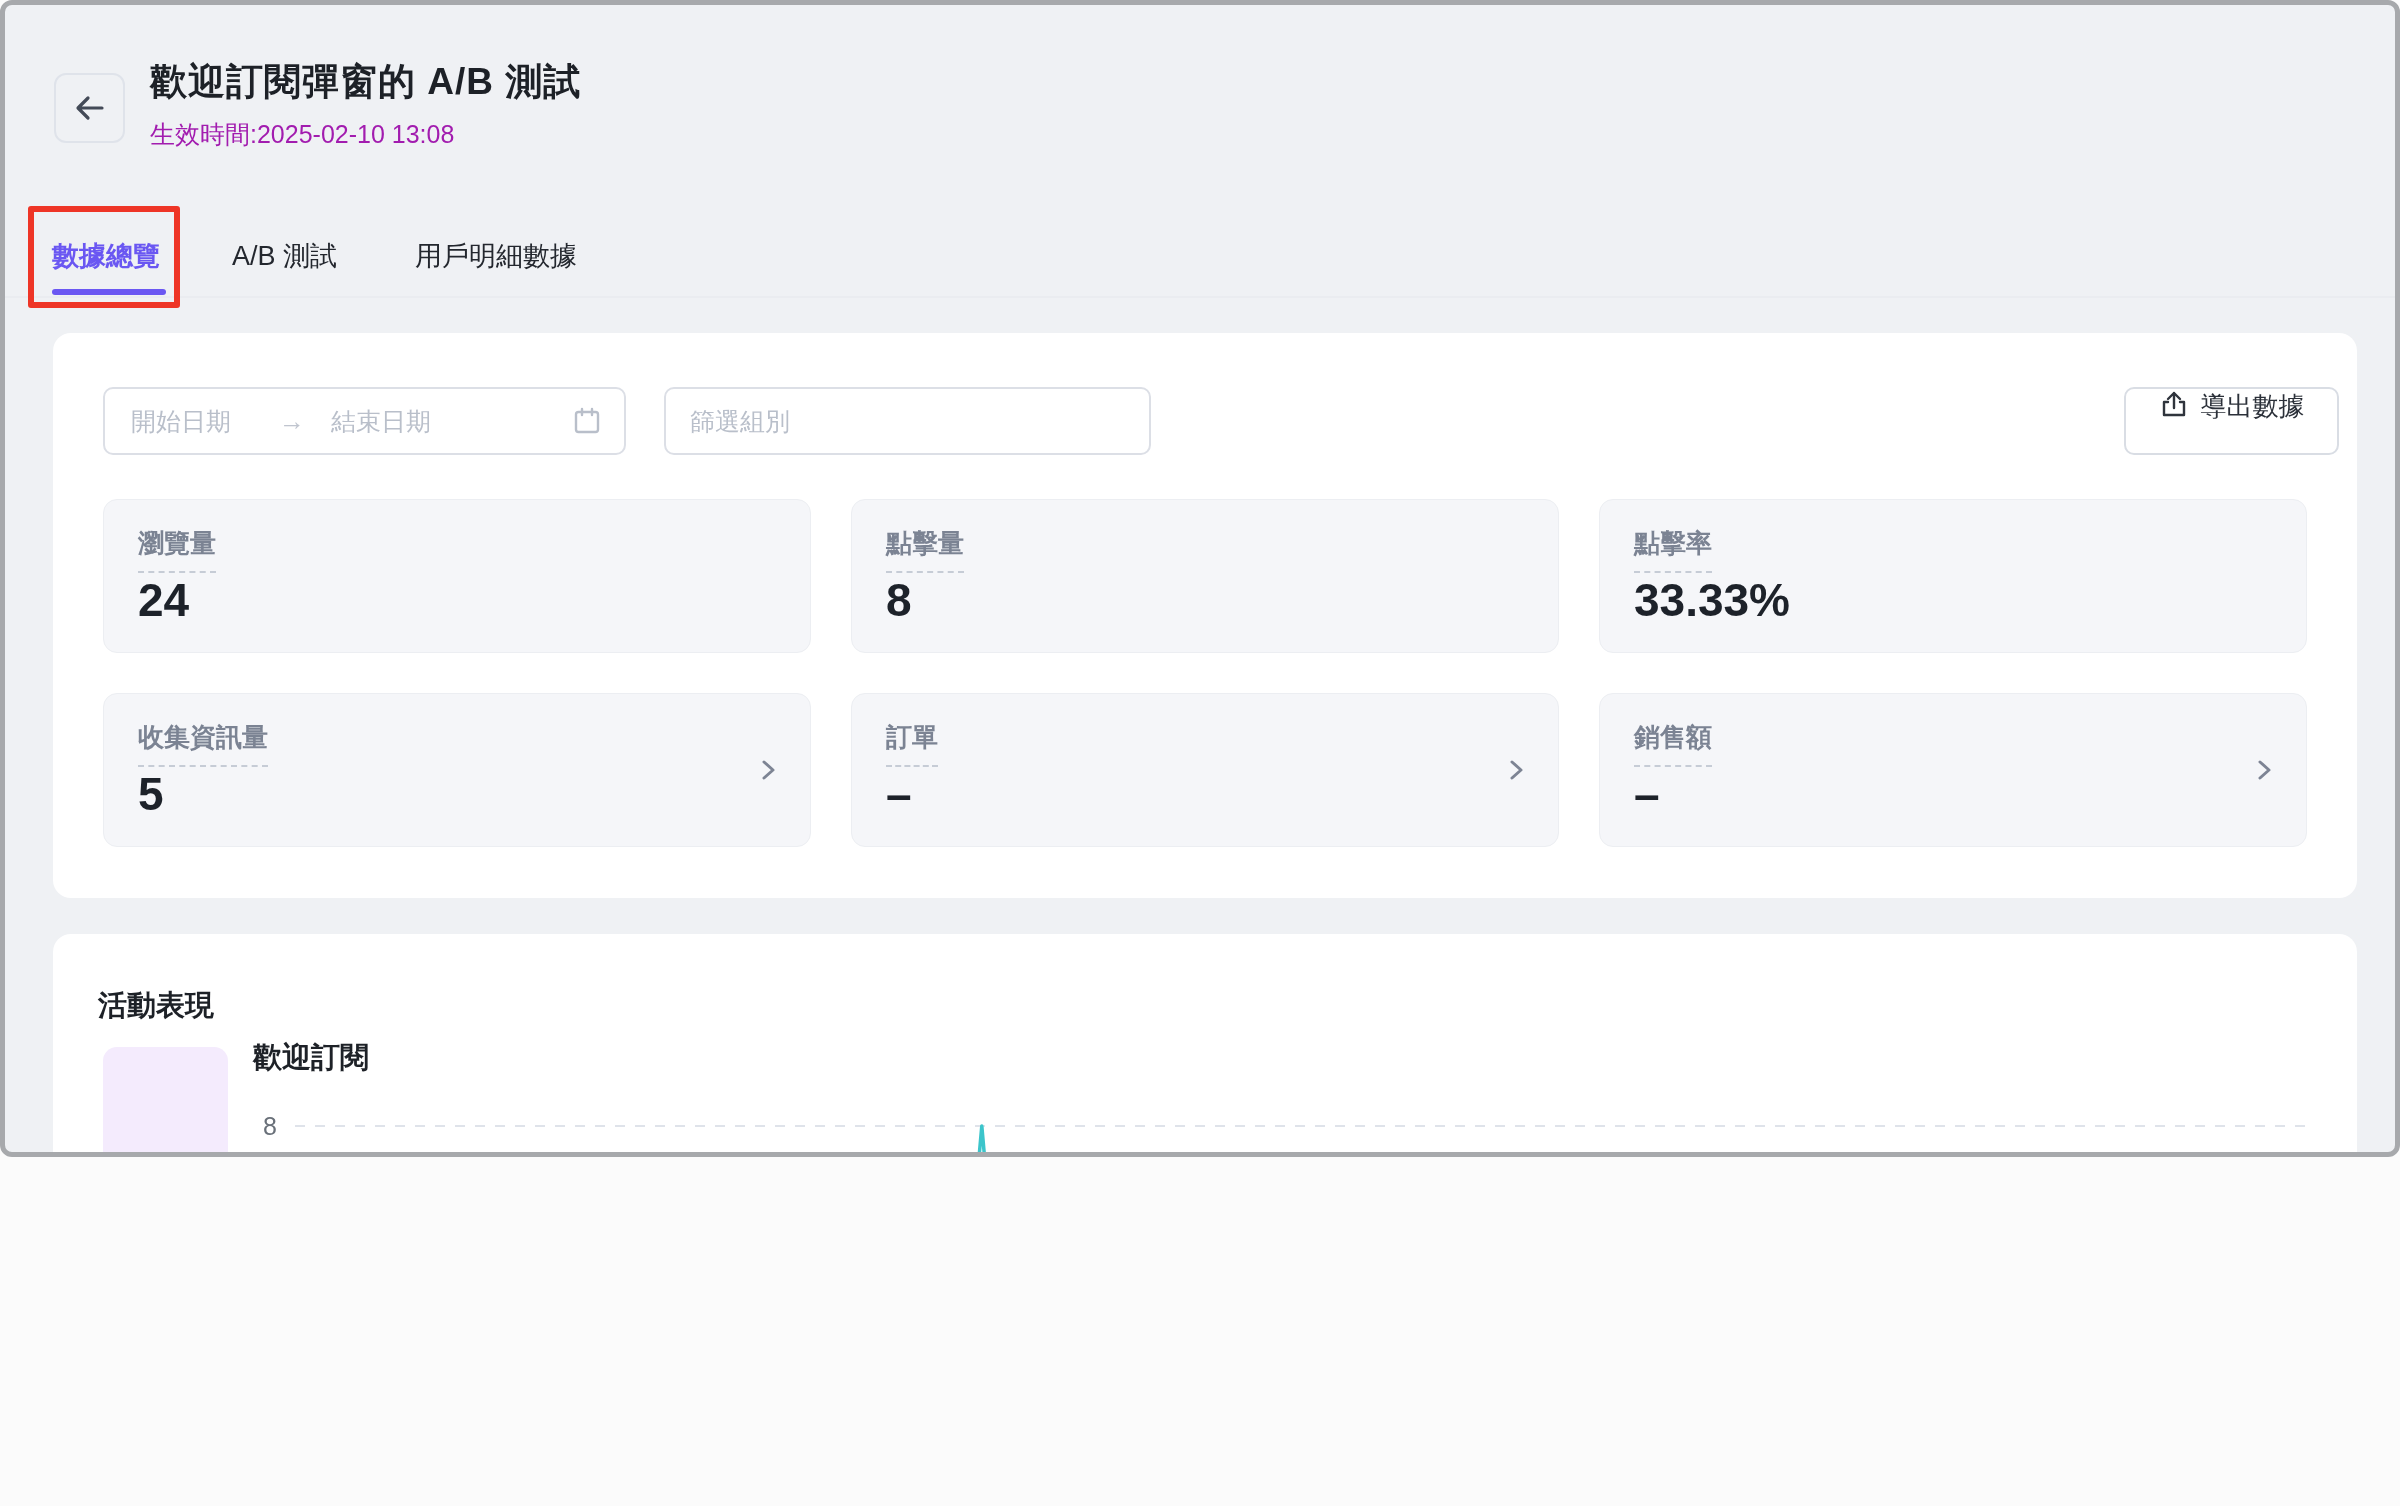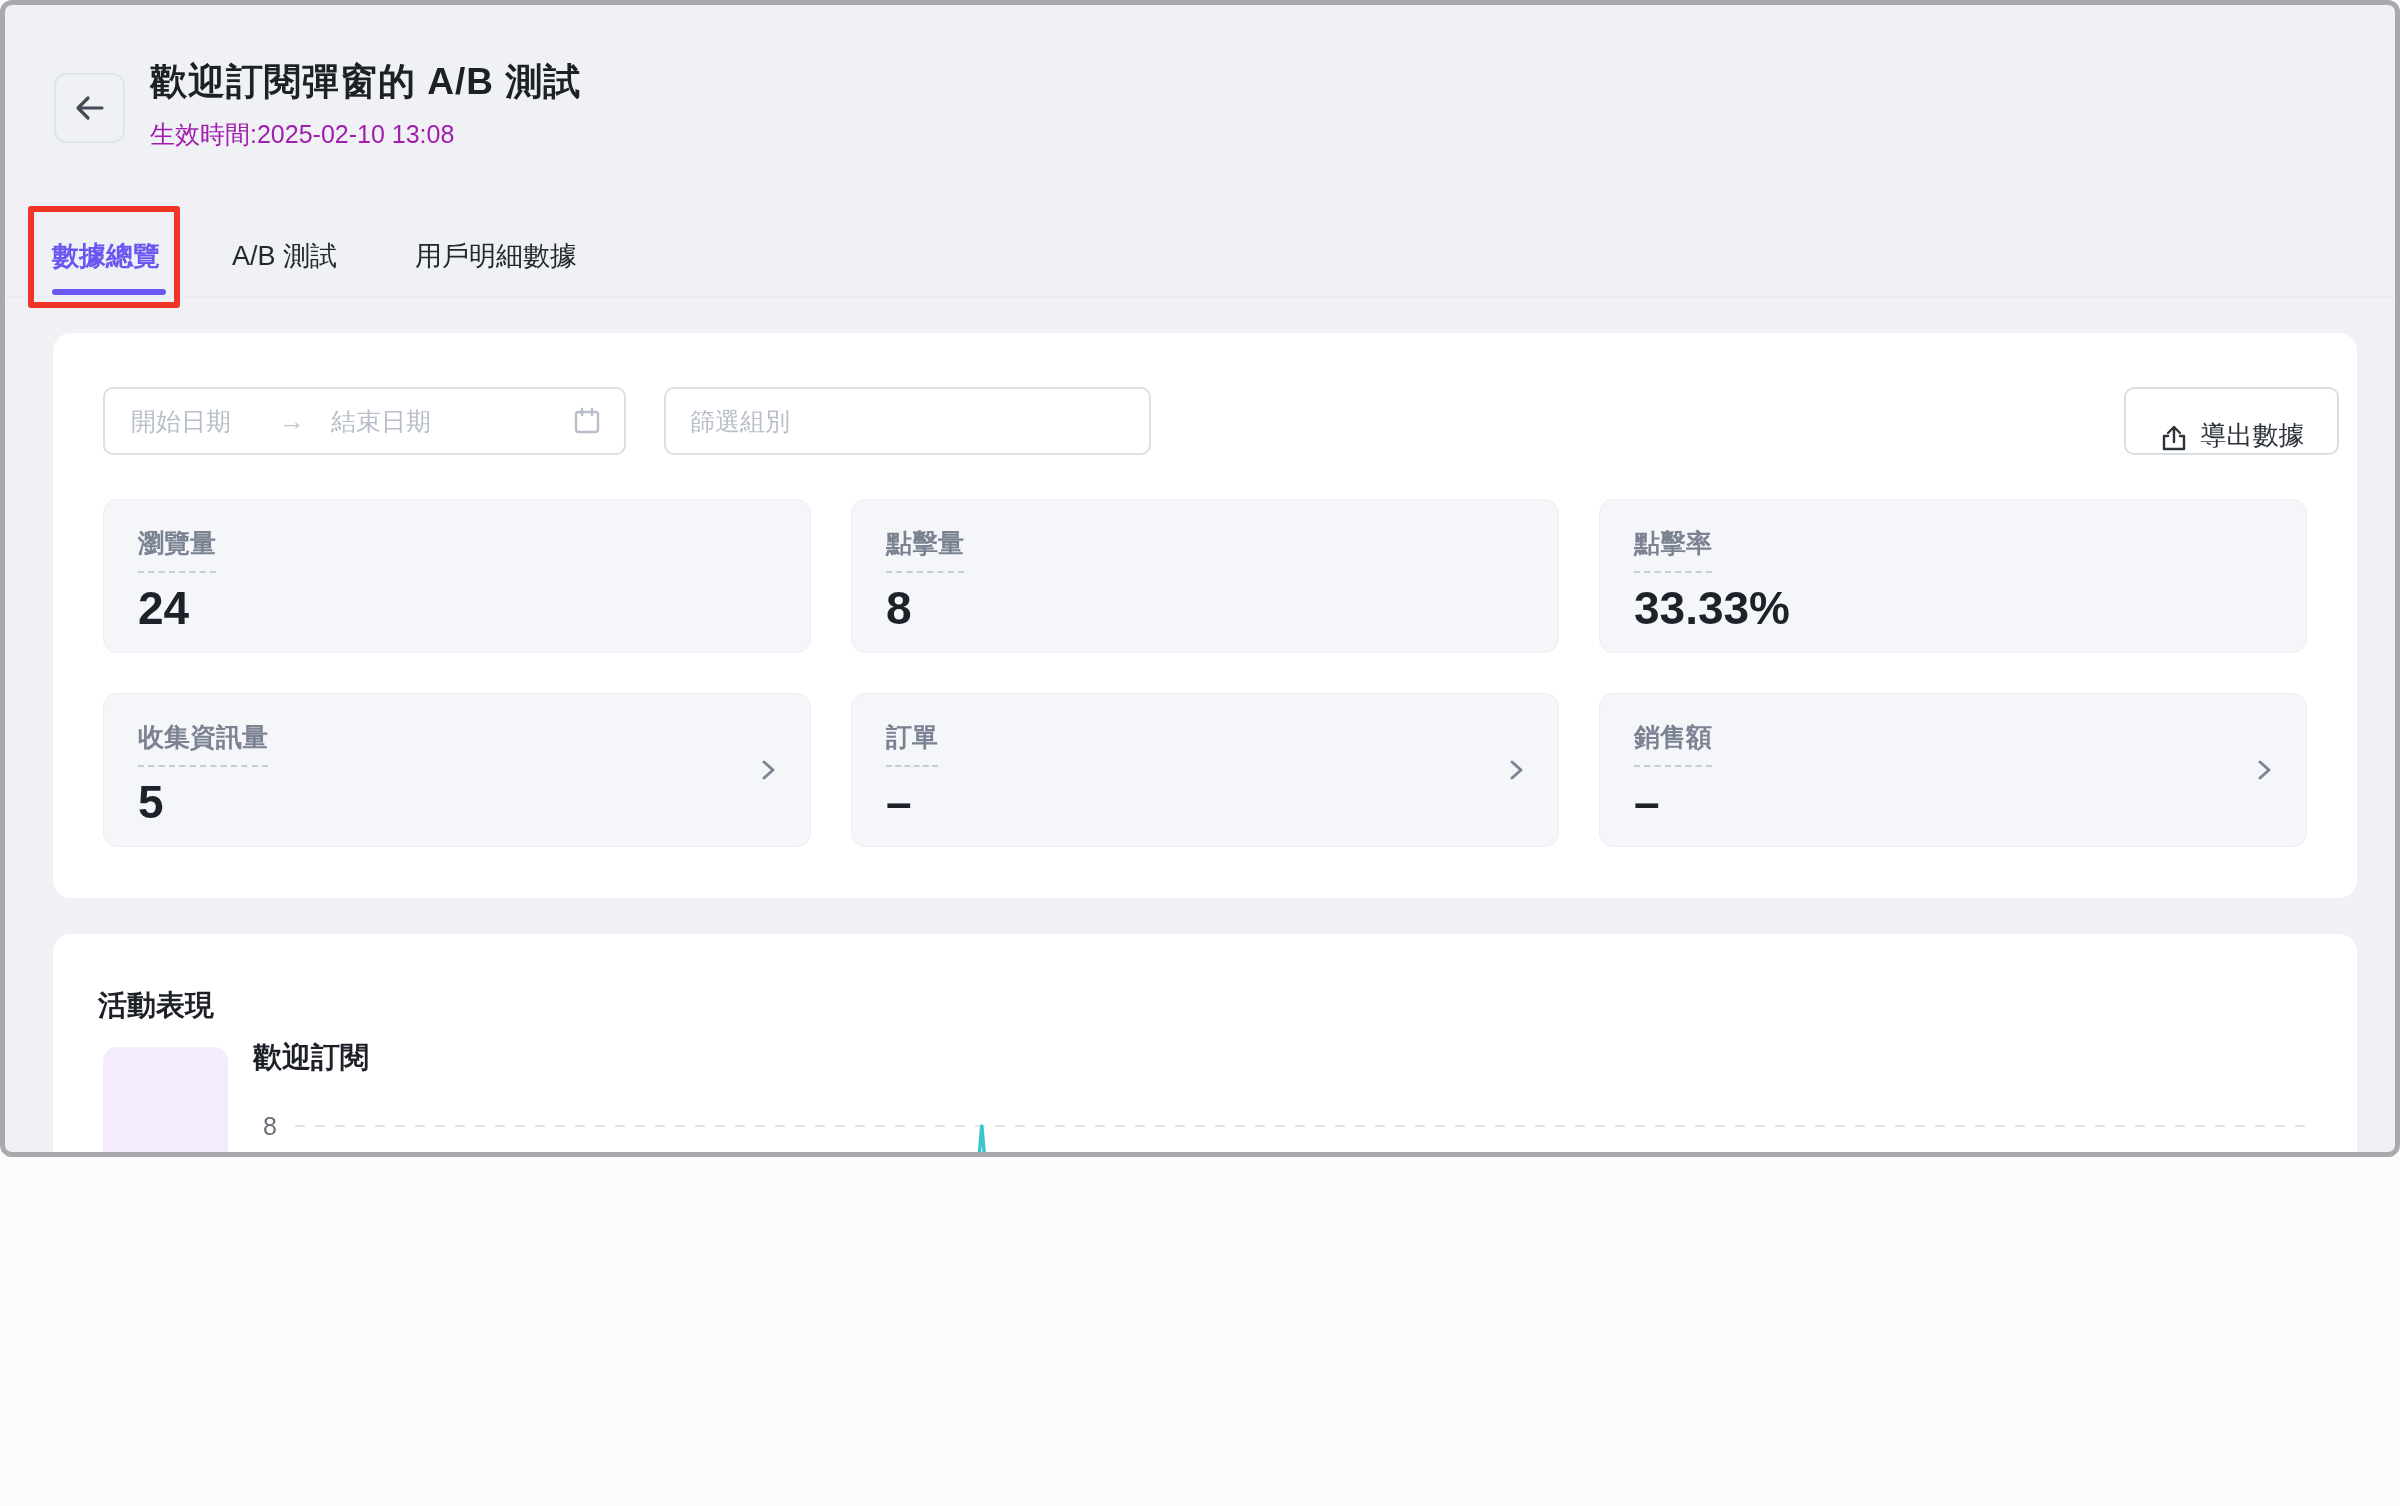--- a/index.html
+++ b/index.html
@@ -25,28 +25,28 @@
   .panel-1{top:328px;height:565px;}
   .panel-2{top:929px;height:640px;}
   
   .field{position:absolute;top:54px;height:68px;border:2px solid #dcdfe6;border-radius:10px;background:#fff;
     display:flex;align-items:center;font-size:25px;color:#b9bfca;}
   .date-range{left:50px;width:523px;padding:0 22px 0 26px;}
   .date-range .sep{margin:0 26px 0 48px;color:#c0c5cf;font-size:26px;}
   .date-range .cal{margin-left:auto;}
   .group-select{left:611px;width:487px;padding:0 24px;cursor:pointer;}
   .export-btn{position:absolute;left:2071px;top:54px;width:215px;height:68px;border:2px solid #d9dde4;border-radius:10px;
-    background:#fff;display:flex;align-items:flex-end;justify-content:center;gap:12px;font-size:26px;color:#2b3039;cursor:pointer;}
+    background:#fff;display:flex;align-items:flex-start;justify-content:center;gap:12px;font-size:26px;color:#2b3039;cursor:pointer;}
   
   .metrics-grid{position:absolute;left:50px;top:166px;width:2204px;display:grid;
     grid-template-columns:repeat(3,1fr);grid-auto-rows:154px;gap:40px;}
   .mcard{position:relative;background:#f5f6f9;border:1px solid #eceef2;border-radius:14px;padding:26px 34px;}
   .mcard .mlabel{display:inline-block;font-size:26px;font-weight:600;color:#7b8393;
     border-bottom:2px dashed #c6ccd6;padding-bottom:10px;}
-  .mcard .mvalue{font-size:46px;font-weight:700;color:#1d222a;margin-top:8px;}
+  .mcard .mvalue{font-size:46px;font-weight:700;color:#1d222a;margin-top:0;}
   .mcard .chev{position:absolute;right:28px;top:50%;transform:translateY(-50%);}
   
   .perf-heading{position:absolute;left:45px;top:52px;font-size:29px;font-weight:700;}
   .variant-panel{position:absolute;left:50px;top:113px;width:125px;height:530px;background:#f4ebfd;border-radius:14px 14px 0 0;}
   .variant-label{position:absolute;left:0;top:318px;width:100%;text-align:center;font-size:40px;color:#a14fe8;}
   .chart-title{position:absolute;left:200px;top:104px;font-size:29px;font-weight:700;}
   #perf-chart{position:absolute;left:190px;top:160px;}
   .gridline{stroke:#dfe3ea;stroke-width:2;stroke-dasharray:10 10;}
   .ytick{fill:#697079;font-size:25px;font-family:"Liberation Sans","DejaVu Sans",sans-serif;}
   .icon-stroke{fill:none;stroke-linecap:round;stroke-linejoin:round;}

